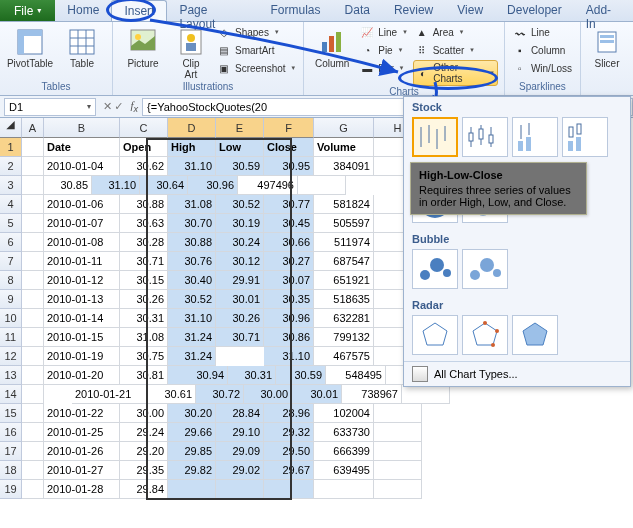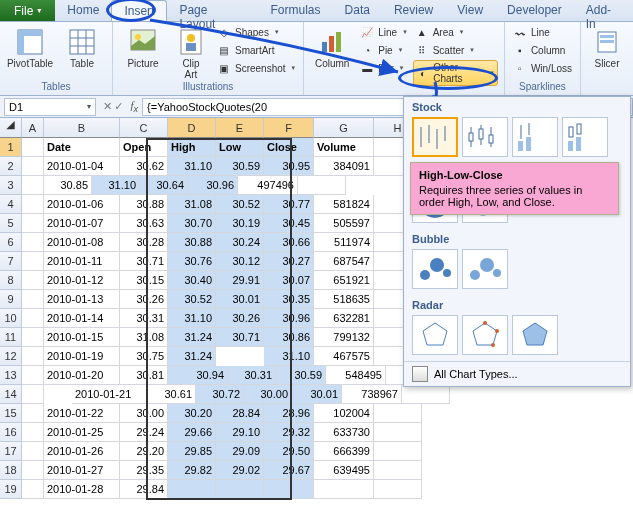--- a/index.html
+++ b/index.html
@@ -56,21 +56,21 @@
   .oval { border:3px solid #1a4fd1; border-radius:50%; }
 
   
   .gallery { position:absolute; top:96px; left:403px; width:228px; background:#f2f5fb; border:1px solid #9db2ce; box-shadow:2px 2px 6px rgba(0,0,0,0.25); z-index:10; }
   .gallery .cat { padding:4px 8px 2px; font-size:11px; color:#3b5c8c; font-weight:bold; }
   .gallery .thumbs { display:flex; gap:4px; padding:2px 8px 6px; }
   .thumb { width:46px; height:40px; background:#fff; border:1px solid #bac8dd; display:flex; align-items:center; justify-content:center; font-size:9px; color:#5a6f8f;}
   .thumb.sel { border:2px solid #f4a000; background:#fff7e1;}
   .gallery .foot { border-top:1px solid #c5d3e6; padding:4px 8px; display:flex; align-items:center; gap:6px;}
   .gallery .foot .ci{width:16px;height:16px;border:1px solid #888;background:linear-gradient(#fff,#ddd);}
-  .tooltip { position:absolute; top:162px; left:410px; width:209px; background:#f9a8d4; border:1px solid #b0b090; padding:6px 8px; font-size:11px; z-index:11; box-shadow:1px 1px 3px rgba(0,0,0,0.2);}
+  .tooltip { position:absolute; top:162px; left:410px; width:177px; background:#737373; border:1px solid #b0b090; padding:6px 8px; font-size:11px; z-index:11; box-shadow:1px 1px 3px rgba(0,0,0,0.2);}
   .tooltip .tt-title{font-weight:bold; margin-bottom:3px;}
 </style>
 </head>
 <body>
 
 <div class="ribbon-tabs">
   <div class="file-tab">File</div>
   <div class="tab">Home</div>
   <div class="tab active">Insert</div>
   <div class="tab">Page Layout</div>
@@ -186,20 +186,21 @@
         <div class="small-btn sdd">
             <span class="si">⠿</span>
             <span>Scatter</span>
           </div>
         <div class="small-btn sdd other-charts">
             <span class="si">◐</span>
             <span>Other Charts</span>
           </div>
       </div>
     </div>
+    <div class="ribbon-group-label">Charts</div>
   </div>
 
   <div class="ribbon-group">
     <div class="ribbon-btns">
       <div class="small-stack">
         <div class="small-btn">
             <span class="si">〰</span>
             <span>Line</span>
           </div>
         <div class="small-btn">

